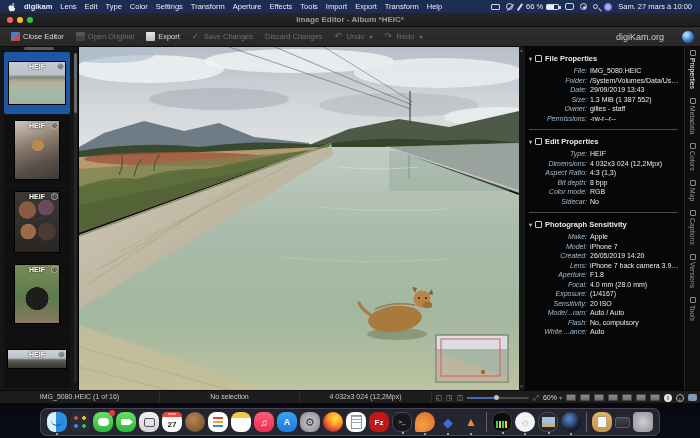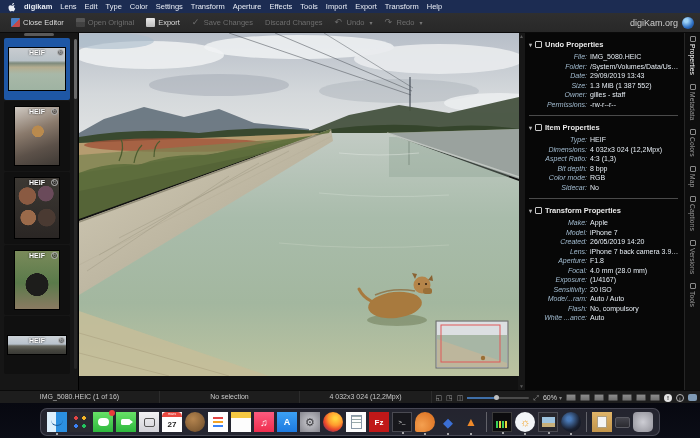--- a/index.html
+++ b/index.html
@@ -41,21 +41,21 @@
   .tbtn.dis { color:#6e6e6e; }
   .ticn { display:inline-block; width:9px; height:9px; border-radius:1px; }
   .ti-close { background:linear-gradient(135deg,#4a7ec2 55%,#c24a4a 55%); }
   .ti-open { background:linear-gradient(180deg,#777 40%,#555 40%); opacity:.55; }
   .ti-export { background:linear-gradient(180deg,#e8e8e8,#bdbdbd); }
   .ti-check::before { content:"\2713"; color:#6e6e6e; font-size:9px; line-height:9px; }
   .ti-plus::before { content:"+"; color:#6e6e6e; font-size:10px; line-height:9px; font-weight:bold; }
   .ti-undo::before { content:"\21B6"; color:#6e6e6e; font-size:9px; line-height:9px; }
   .ti-redo::before { content:"\21B7"; color:#6e6e6e; font-size:9px; line-height:9px; }
   .caret::after { content:"\25BE"; color:#777; font-size:6px; margin-left:2px; }
-  .brand { margin-left:auto; display:flex; align-items:center; gap:4px; color:#cfcfcf; font-size:9px; }
+  .brand { margin-left:auto; display:flex; align-items:center; gap:18px; color:#cfcfcf; font-size:9px; }
   .brand-logo { width:12px; height:12px; border-radius:50%; background:radial-gradient(circle at 35% 30%, #9fd4f8 15%, #2e6fc2 60%, #163a72 100%); }
 
   
   .content { flex:1 1 auto; display:flex; height:343px; }
 
   
   .thumbbar { width:78px; background:#161616; position:relative; flex:0 0 78px; padding-top:4px; }
   .tb-scroll { position:absolute; top:0; left:24px; width:30px; height:3px; border-radius:2px; background:#5a5a5a; }
   .tb-vtrack { position:absolute; top:6px; right:1px; width:3px; height:330px; background:#262626; border-radius:2px; }
   .tb-vthumb { position:absolute; top:0; left:0; width:3px; height:60px; background:#6a6a6a; border-radius:2px; }
@@ -109,21 +109,21 @@
   .zoomval { color:#d5d5d5; }
   .zcaret::after { content:"\25BE"; color:#888; font-size:6px; margin-left:2px; }
   .mbtn { width:10px; height:7px; background:linear-gradient(#8c8c8c,#707070); border-radius:1px; border:1px solid #4a4a4a; }
   .sb-circle { width:8px; height:8px; border-radius:50%; background:#e4e4e4; color:#1a1a1a; font-size:6px; line-height:8px; text-align:center; font-weight:bold; }
   .sb-circle.outl { background:none; border:1px solid #b5b5b5; color:#b5b5b5; font-weight:normal; }
   .sb-bubble { width:9px; height:7px; border-radius:2px; background:#7f9ab5; }
 
   
   .desktop { height:35px; flex:0 0 35px; background:linear-gradient(#070810,#0b0d16); position:relative; display:flex; justify-content:center; }
   .dock { position:absolute; bottom:2px; display:flex; align-items:flex-end; gap:3px; background:rgba(70,72,84,.45); border:1px solid rgba(140,140,155,.35); border-radius:7px; padding:3px 6px; }
-  .dk { width:20px; height:20px; border-radius:0; position:relative; display:flex; align-items:center; justify-content:center; overflow:visible; font-size:9px; color:#fff; }
+  .dk { width:20px; height:20px; border-radius:8px; position:relative; display:flex; align-items:center; justify-content:center; overflow:visible; font-size:9px; color:#fff; }
   .dk.run::after { content:""; position:absolute; bottom:-3px; left:8.5px; width:2.5px; height:2.5px; border-radius:50%; background:#cfcfcf; }
   .dk-sep { width:1px; height:20px; background:rgba(255,255,255,.28); margin:0 2px; align-self:center; }
   .dk-finder { background:linear-gradient(90deg,#dceffc 0 46%,#2b8fe0 46%); }
   .dk-finder::before { content:""; position:absolute; left:4px; top:7px; width:12px; height:6px; border-bottom:1.5px solid #1a5a9a; border-radius:0 0 8px 8px; }
   .dk-launchpad { background:radial-gradient(circle at 30% 30%, #e24444 1.6px, rgba(0,0,0,0) 2px), radial-gradient(circle at 70% 30%, #f4b426 1.6px, rgba(0,0,0,0) 2px), radial-gradient(circle at 30% 70%, #3b82f6 1.6px, rgba(0,0,0,0) 2px), radial-gradient(circle at 70% 70%, #22c55e 1.6px, rgba(0,0,0,0) 2px), #2b2b32; }
   .dk-messages { background:linear-gradient(#67e067,#2db83d); }
   .dk-messages::before { content:""; width:11px; height:8px; background:#fff; border-radius:4px; }
   .dk-badge { position:absolute; top:-2px; right:-2px; width:6px; height:6px; border-radius:50%; background:#e83b3b; }
   .dk-facetime { background:linear-gradient(#67e067,#2db83d); }
   .dk-facetime::before { content:""; width:9px; height:6px; background:#fff; border-radius:1.5px; margin-right:2px; }
@@ -179,22 +179,44 @@
     <span class="mi">Color</span>
     <span class="mi">Settings</span>
     <span class="mi">Transform</span>
     <span class="mi">Aperture</span>
     <span class="mi">Effects</span>
     <span class="mi">Tools</span>
     <span class="mi">Import</span>
     <span class="mi">Export</span>
     <span class="mi">Transform</span>
     <span class="mi">Help</span>
+    <span class="mb-right">
+      <span class="sicon i-display"></span>
+      <span class="sicon i-slashcircle"></span>
+      <span class="sicon i-wand"></span>
+      <span class="battery-wrap">
+        <span>66 %</span>
+        <span class="sicon batt-body"></span>
+      </span>
+      <span class="sicon i-keyb"></span>
+      <span class="sicon i-user"></span>
+      <span class="sicon i-mag"></span>
+      <span class="sicon i-siri"></span>
+      <span>Sam. 27 mars à 10:00</span>
+    </span>
   </div>
 
+  <div class="titlebar">
+    <span class="tlights">
+      <span class="tl red"></span>
+      <span class="tl yel"></span>
+      <span class="tl grn"></span>
+    </span>
+    <div class="wtitle">Image Editor - Album *HEIC*</div>
+  </div>
 
   <div class="toolbar">
     <span class="tbtn">
       <span class="ticn ti-close"></span>
       <span>Close Editor</span>
     </span>
     <span class="tbtn dis">
       <span class="ticn ti-open"></span>
       <span>Open Original</span>
     </span>
@@ -354,21 +376,21 @@
 
     <div class="vscroll">
       <span class="arr">▲</span>
       <span class="arr">▼</span>
     </div>
 
     <div class="rightpanel">
       <div class="psec-head">
         <span class="tri"></span>
         <span class="psec-ic"></span>
-        <span>Undo Properties</span>
+        <span>File Properties</span>
       </div>
       <div class="prow">
           <span class="pl">File:</span>
           <span class="pv">IMG_5080.HEIC</span>
         </div>
       <div class="prow">
           <span class="pl">Folder:</span>
           <span class="pv">/System/Volumes/Data/Users/gille...</span>
         </div>
       <div class="prow">
@@ -384,21 +406,21 @@
           <span class="pv">gilles - staff</span>
         </div>
       <div class="prow">
           <span class="pl">Permissions:</span>
           <span class="pv">-rw-r--r--</span>
         </div>
       <hr class="psep">
       <div class="psec-head">
         <span class="tri"></span>
         <span class="psec-ic"></span>
-        <span>Item Properties</span>
+        <span>Edit Properties</span>
       </div>
       <div class="prow">
           <span class="pl">Type:</span>
           <span class="pv">HEIF</span>
         </div>
       <div class="prow">
           <span class="pl">Dimensions:</span>
           <span class="pv">4 032x3 024 (12,2Mpx)</span>
         </div>
       <div class="prow">
@@ -414,21 +436,21 @@
           <span class="pv">RGB</span>
         </div>
       <div class="prow">
           <span class="pl">Sidecar:</span>
           <span class="pv">No</span>
         </div>
       <hr class="psep">
       <div class="psec-head">
         <span class="tri"></span>
         <span class="psec-ic"></span>
-        <span>Transform Properties</span>
+        <span>Photograph Sensitivity</span>
       </div>
       <div class="prow">
           <span class="pl">Make:</span>
           <span class="pv">Apple</span>
         </div>
       <div class="prow">
           <span class="pl">Model:</span>
           <span class="pv">iPhone 7</span>
         </div>
       <div class="prow">

